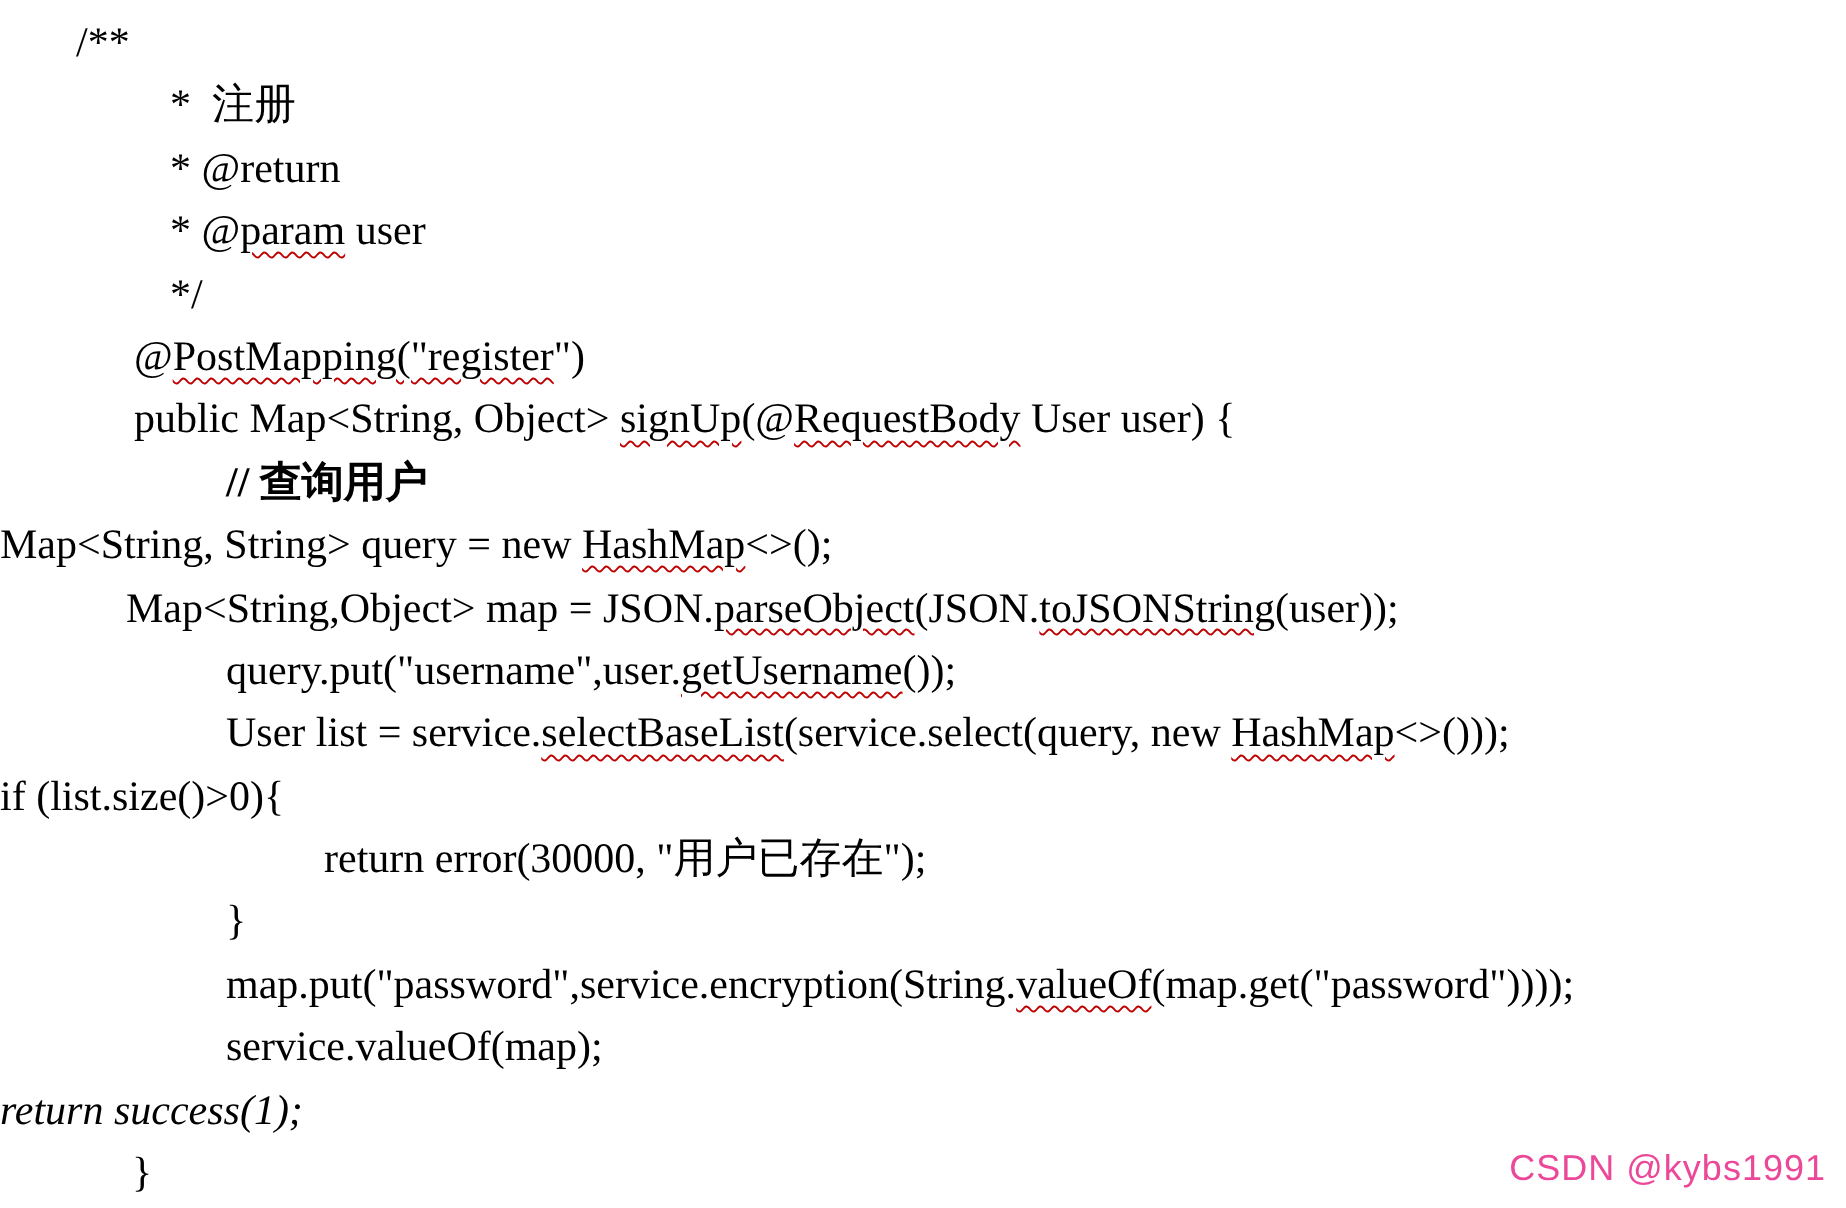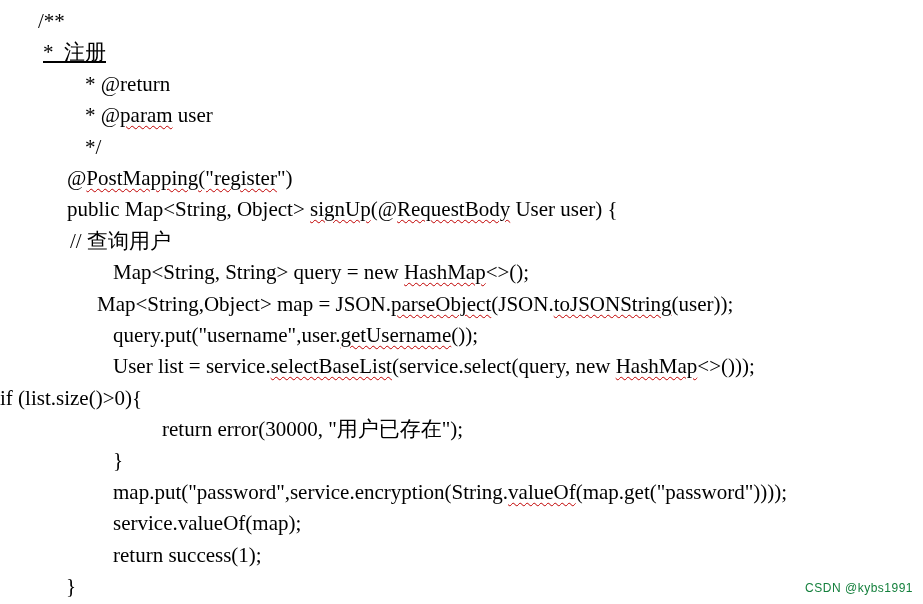--- a/index.html
+++ b/index.html
@@ -36,44 +36,44 @@
     text-decoration-style: wavy;
     text-decoration-color: #c00000;
     text-decoration-thickness: 1px;
     text-underline-offset: 3px;
   }
   .watermark {
     position: absolute;
     right: 10px;
     bottom: 9px;
     font-family: "Liberation Sans", "DejaVu Sans", sans-serif;
-    font-size: 12px;
-    color: #15803d;
+    font-size: 18px;
+    color: #ec4899;
     letter-spacing: 0.5px;
   }
 </style>
 </head>
 <body>
 
 <div class="page">
   <div class="code" id="code-block">
       <div class="code-line" style="padding-left: 38px;"><span class="seg">/**</span></div>
-      <div class="code-line" style="padding-left: 43px; text-decoration: underline;"><span class="seg">*  注册</span></div>
+      <div class="code-line" style="padding-left: 85px;"><span class="seg">*  注册</span></div>
       <div class="code-line" style="padding-left: 85px;"><span class="seg">* @return</span></div>
       <div class="code-line" style="padding-left: 85px;"><span class="seg">* @</span><span class="seg sq">param</span><span class="seg"> user</span></div>
       <div class="code-line" style="padding-left: 85px;"><span class="seg">*/</span></div>
       <div class="code-line" style="padding-left: 67px;"><span class="seg">@</span><span class="seg sq">PostMapping("register</span><span class="seg">")</span></div>
       <div class="code-line" style="padding-left: 67px;"><span class="seg">public Map&lt;String, Object&gt; </span><span class="seg sq">signUp</span><span class="seg">(@</span><span class="seg sq">RequestBody</span><span class="seg"> User user) {</span></div>
-      <div class="code-line" style="padding-left: 70px;"><span class="seg">// 查询用户</span></div>
-      <div class="code-line" style="padding-left: 113px;"><span class="seg">Map&lt;String, String&gt; query = new </span><span class="seg sq">HashMap</span><span class="seg">&lt;&gt;();</span></div>
-      <div class="code-line" style="padding-left: 63px; margin-left: 34px;"><span class="seg">Map&lt;String,Object&gt; map = JSON.</span><span class="seg sq">parseObject</span><span class="seg">(JSON.</span><span class="seg sq">toJSONString</span><span class="seg">(user));</span></div>
+      <div class="code-line" style="padding-left: 113px; font-weight: bold;"><span class="seg">// 查询用户</span></div>
+      <div class="code-line" style=""><span class="seg">Map&lt;String, String&gt; query = new </span><span class="seg sq">HashMap</span><span class="seg">&lt;&gt;();</span></div>
+      <div class="code-line" style="padding-left: 63px;"><span class="seg">Map&lt;String,Object&gt; map = JSON.</span><span class="seg sq">parseObject</span><span class="seg">(JSON.</span><span class="seg sq">toJSONString</span><span class="seg">(user));</span></div>
       <div class="code-line" style="padding-left: 113px;"><span class="seg">query.put("username",user.</span><span class="seg sq">getUsername</span><span class="seg">());</span></div>
       <div class="code-line" style="padding-left: 113px;"><span class="seg">User list = service.</span><span class="seg sq">selectBaseList</span><span class="seg">(service.select(query, new </span><span class="seg sq">HashMap</span><span class="seg">&lt;&gt;()));</span></div>
       <div class="code-line" style=""><span class="seg">if (list.size()&gt;0){</span></div>
       <div class="code-line" style="padding-left: 162px;"><span class="seg">return error(30000, "用户已存在");</span></div>
       <div class="code-line" style="padding-left: 113px;"><span class="seg">}</span></div>
       <div class="code-line" style="padding-left: 113px;"><span class="seg">map.put("password",service.encryption(String.</span><span class="seg sq">valueOf</span><span class="seg">(map.get("password"))));</span></div>
       <div class="code-line" style="padding-left: 113px;"><span class="seg">service.valueOf(map);</span></div>
-      <div class="code-line" style="padding-left: 113px;"><span class="seg">return success(1);</span></div>
+      <div class="code-line" style=" font-style: italic;"><span class="seg">return success(1);</span></div>
       <div class="code-line" style="padding-left: 66px;"><span class="seg">}</span></div>
     </div>
   <div class="watermark">CSDN @kybs1991</div>
 </div>
 
 </body></html>

